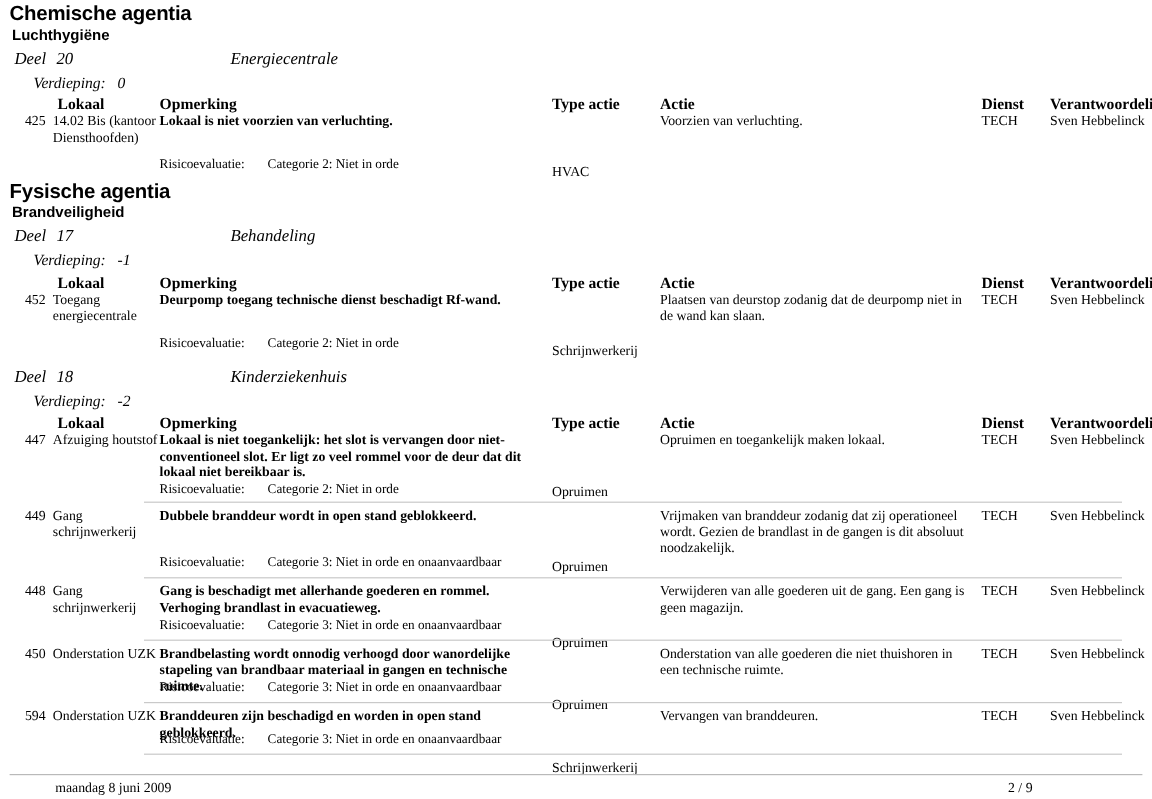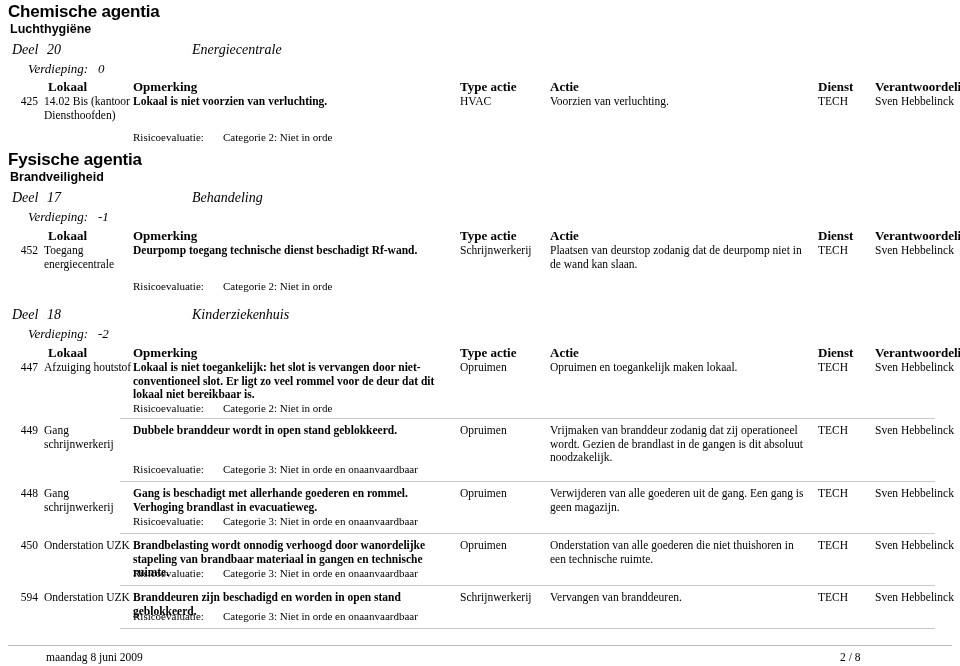--- a/index.html
+++ b/index.html
@@ -87,20 +87,21 @@
     font-weight: bold;
     font-size: 11.5px;
     line-height: 13.5px;
   }
   .cell-type {
     position: absolute;
     left: 460px;
     width: 88px;
     font-size: 11.5px;
     line-height: 13.5px;
+    margin-top: 43px;
   }
   .cell-actie {
     position: absolute;
     left: 550px;
     width: 262px;
     font-size: 11.5px;
     line-height: 13.5px;
   }
   .cell-dienst {
     position: absolute;
@@ -327,15 +328,15 @@
     <span class="cell-verant">Sven Hebbelinck</span>
   </div>
   <div class="risk" style="top:610px; left:0; width:960px;">
     <span class="risk-label">Risicoevaluatie:</span>
     <span class="risk-val">Categorie 3: Niet in orde en onaanvaardbaar</span>
   </div>
   <div class="sep" style="top:628px;"></div>
 
   <div class="footer-sep" style="top:645px;"></div>
   <div class="footer-date" style="top:650px;margin-left:38px;">maandag 8 juni 2009</div>
-  <div class="footer-page" style="top:650px;">2 / 8</div>
+  <div class="footer-page" style="top:650px;">2 / 9</div>
 
 </div>
 
 </body></html>

